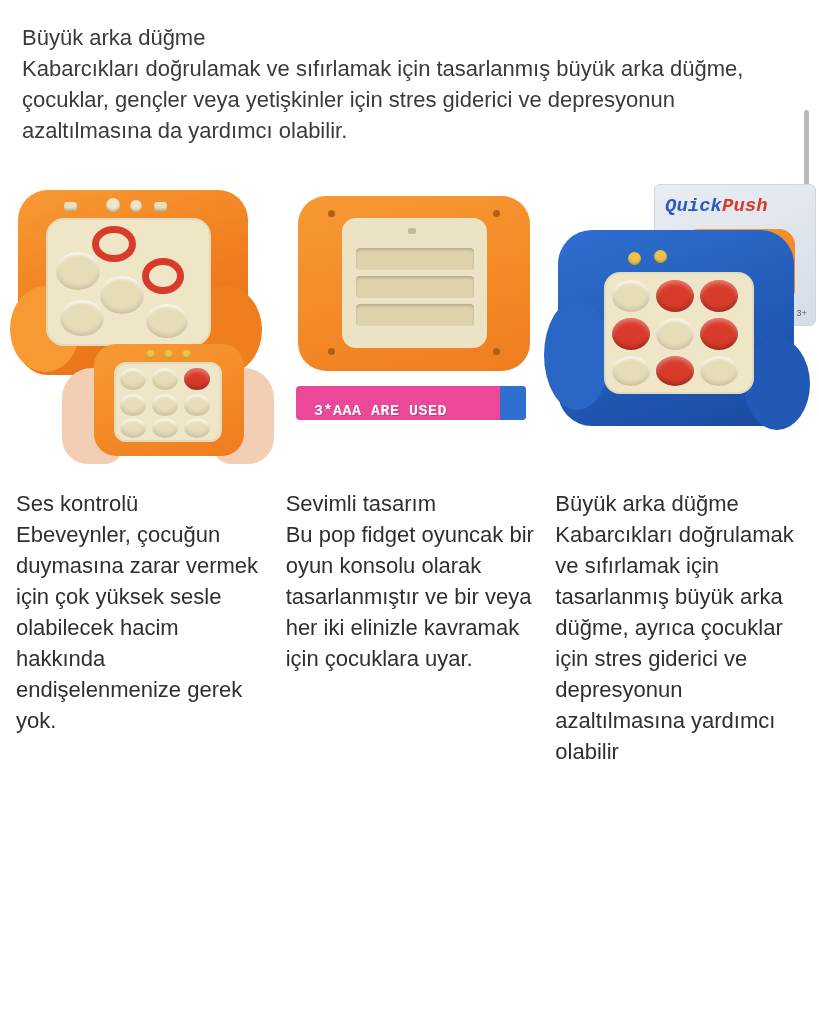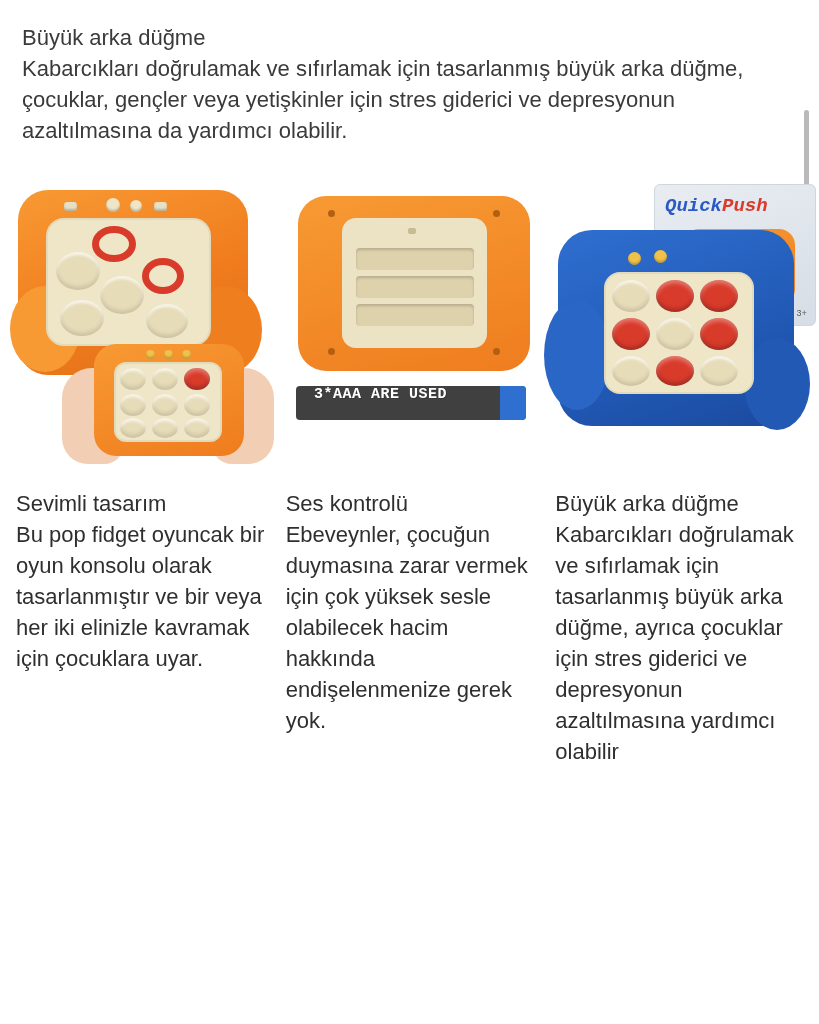--- a/index.html
+++ b/index.html
@@ -144,22 +144,22 @@
     position: absolute; left: 14px; width: 118px; height: 22px;
     background: #ded2ad; border-radius: 4px;
     box-shadow: inset 0 2px 3px rgba(0,0,0,0.18);
   }
   .c2-screw {
     position: absolute; width: 7px; height: 7px; border-radius: 50%;
     background: #b35f12;
   }
   .c2-label {
     position: absolute; left: 12px; top: 208px; width: 230px; height: 34px;
-    background: #404040; border-radius: 4px;
-    display: flex; align-items: flex-start;
+    background: #ec4899; border-radius: 4px;
+    display: flex; align-items: flex-end;
   }
   .c2-label .txt {
     color: #ffffff; font-weight: bold; font-size: 15px; letter-spacing: 0.5px;
     padding-left: 18px;
     text-shadow: 1px 1px 0 rgba(0,0,0,0.18);
   }
   .c2-label .blue {
     position: absolute; right: 0; top: 0; width: 26px; height: 34px;
     background: #2f6fd0; border-radius: 0 4px 4px 0;
   }
@@ -330,27 +330,27 @@
           <div class="bubble red" style="left:96px; top:46px; width:38px; height:32px;"></div>
           <div class="bubble" style="left:8px; top:84px; width:38px; height:30px;"></div>
           <div class="bubble red" style="left:52px; top:84px; width:38px; height:30px;"></div>
           <div class="bubble" style="left:96px; top:84px; width:38px; height:30px;"></div>
         </div>
       </div>
     </div>
   </div>
 
   <div class="cols">
+    <div class="col col-2">
+      <div class="c-title">Ses kontrolü</div>
+      <div class="c-body">Ebeveynler, çocuğun duymasına zarar vermek için çok yüksek sesle olabilecek hacim hakkında endişelenmenize gerek yok.</div>
+    </div>
     <div class="col col-1">
       <div class="c-title">Sevimli tasarım</div>
       <div class="c-body">Bu pop fidget oyuncak bir oyun konsolu olarak tasarlanmıştır ve bir veya her iki elinizle kavramak için çocuklara uyar.</div>
     </div>
-    <div class="col col-2">
-      <div class="c-title">Ses kontrolü</div>
-      <div class="c-body">Ebeveynler, çocuğun duymasına zarar vermek için çok yüksek sesle olabilecek hacim hakkında endişelenmenize gerek yok.</div>
-    </div>
     <div class="col col-3">
       <div class="c-title">Büyük arka düğme</div>
       <div class="c-body">Kabarcıkları doğrulamak ve sıfırlamak için tasarlanmış büyük arka düğme, ayrıca çocuklar için stres giderici ve depresyonun azaltılmasına yardımcı olabilir</div>
     </div>
   </div>
 
 </div>
 
 </body></html>

